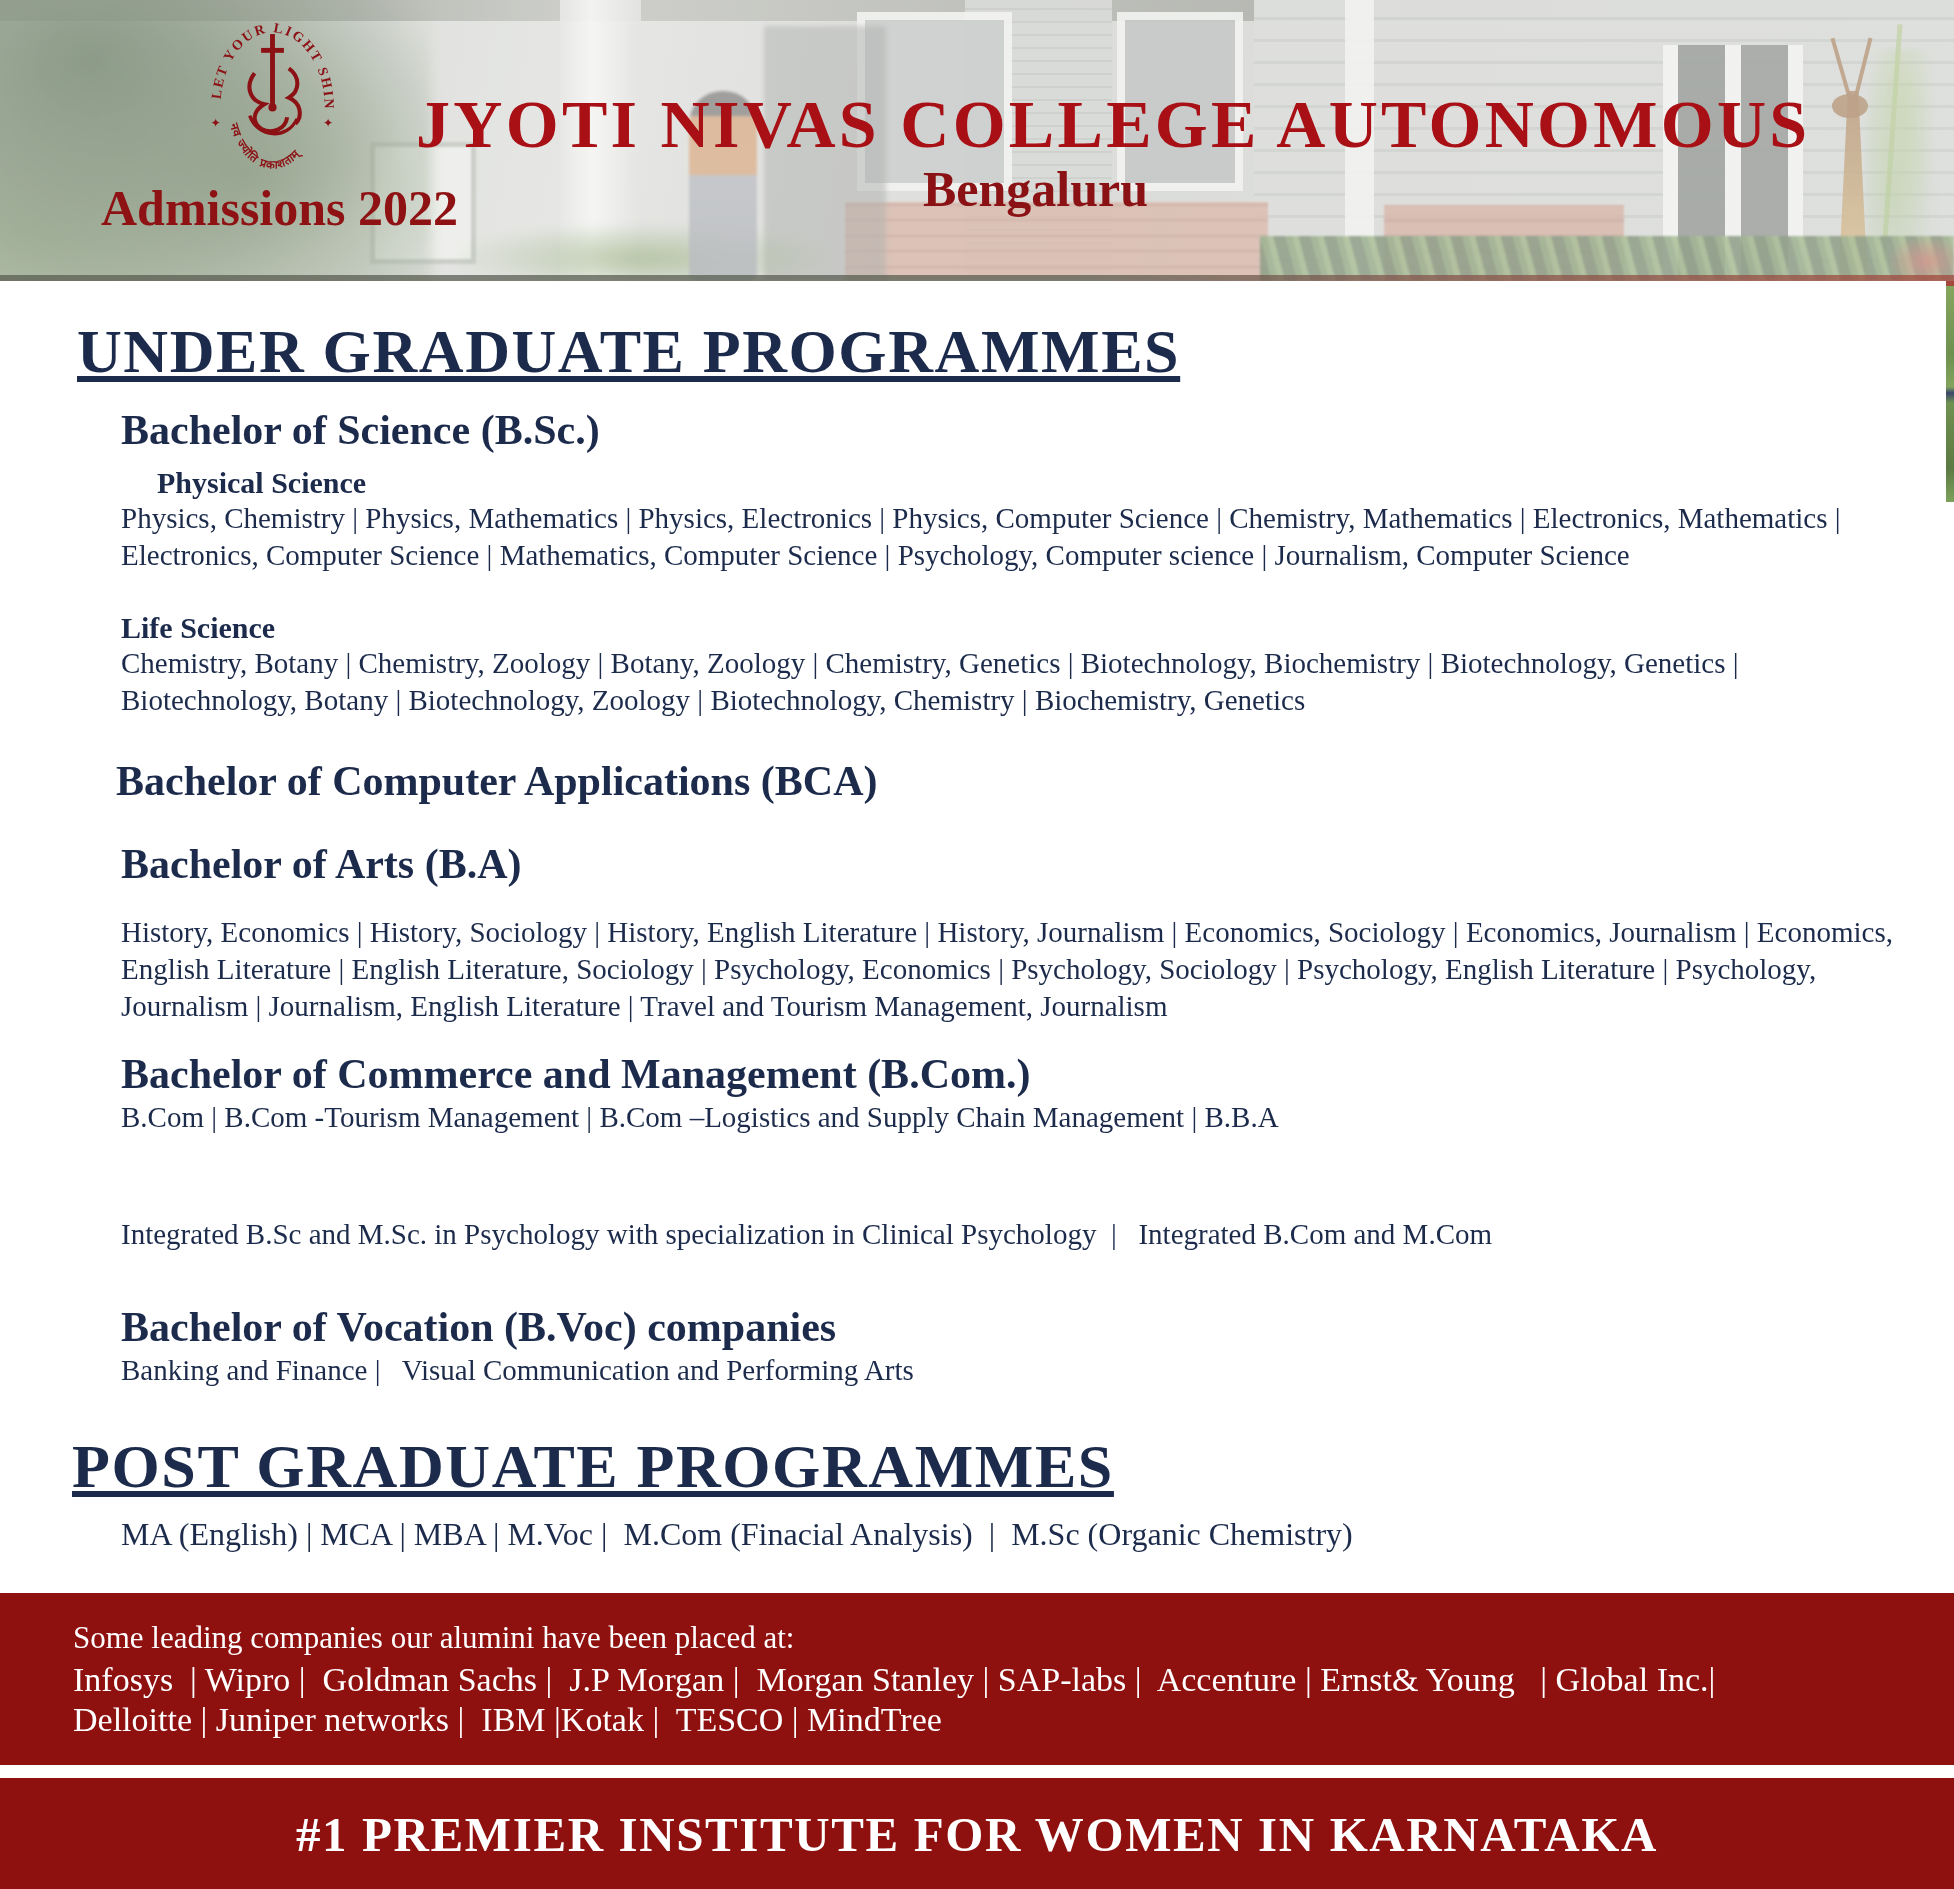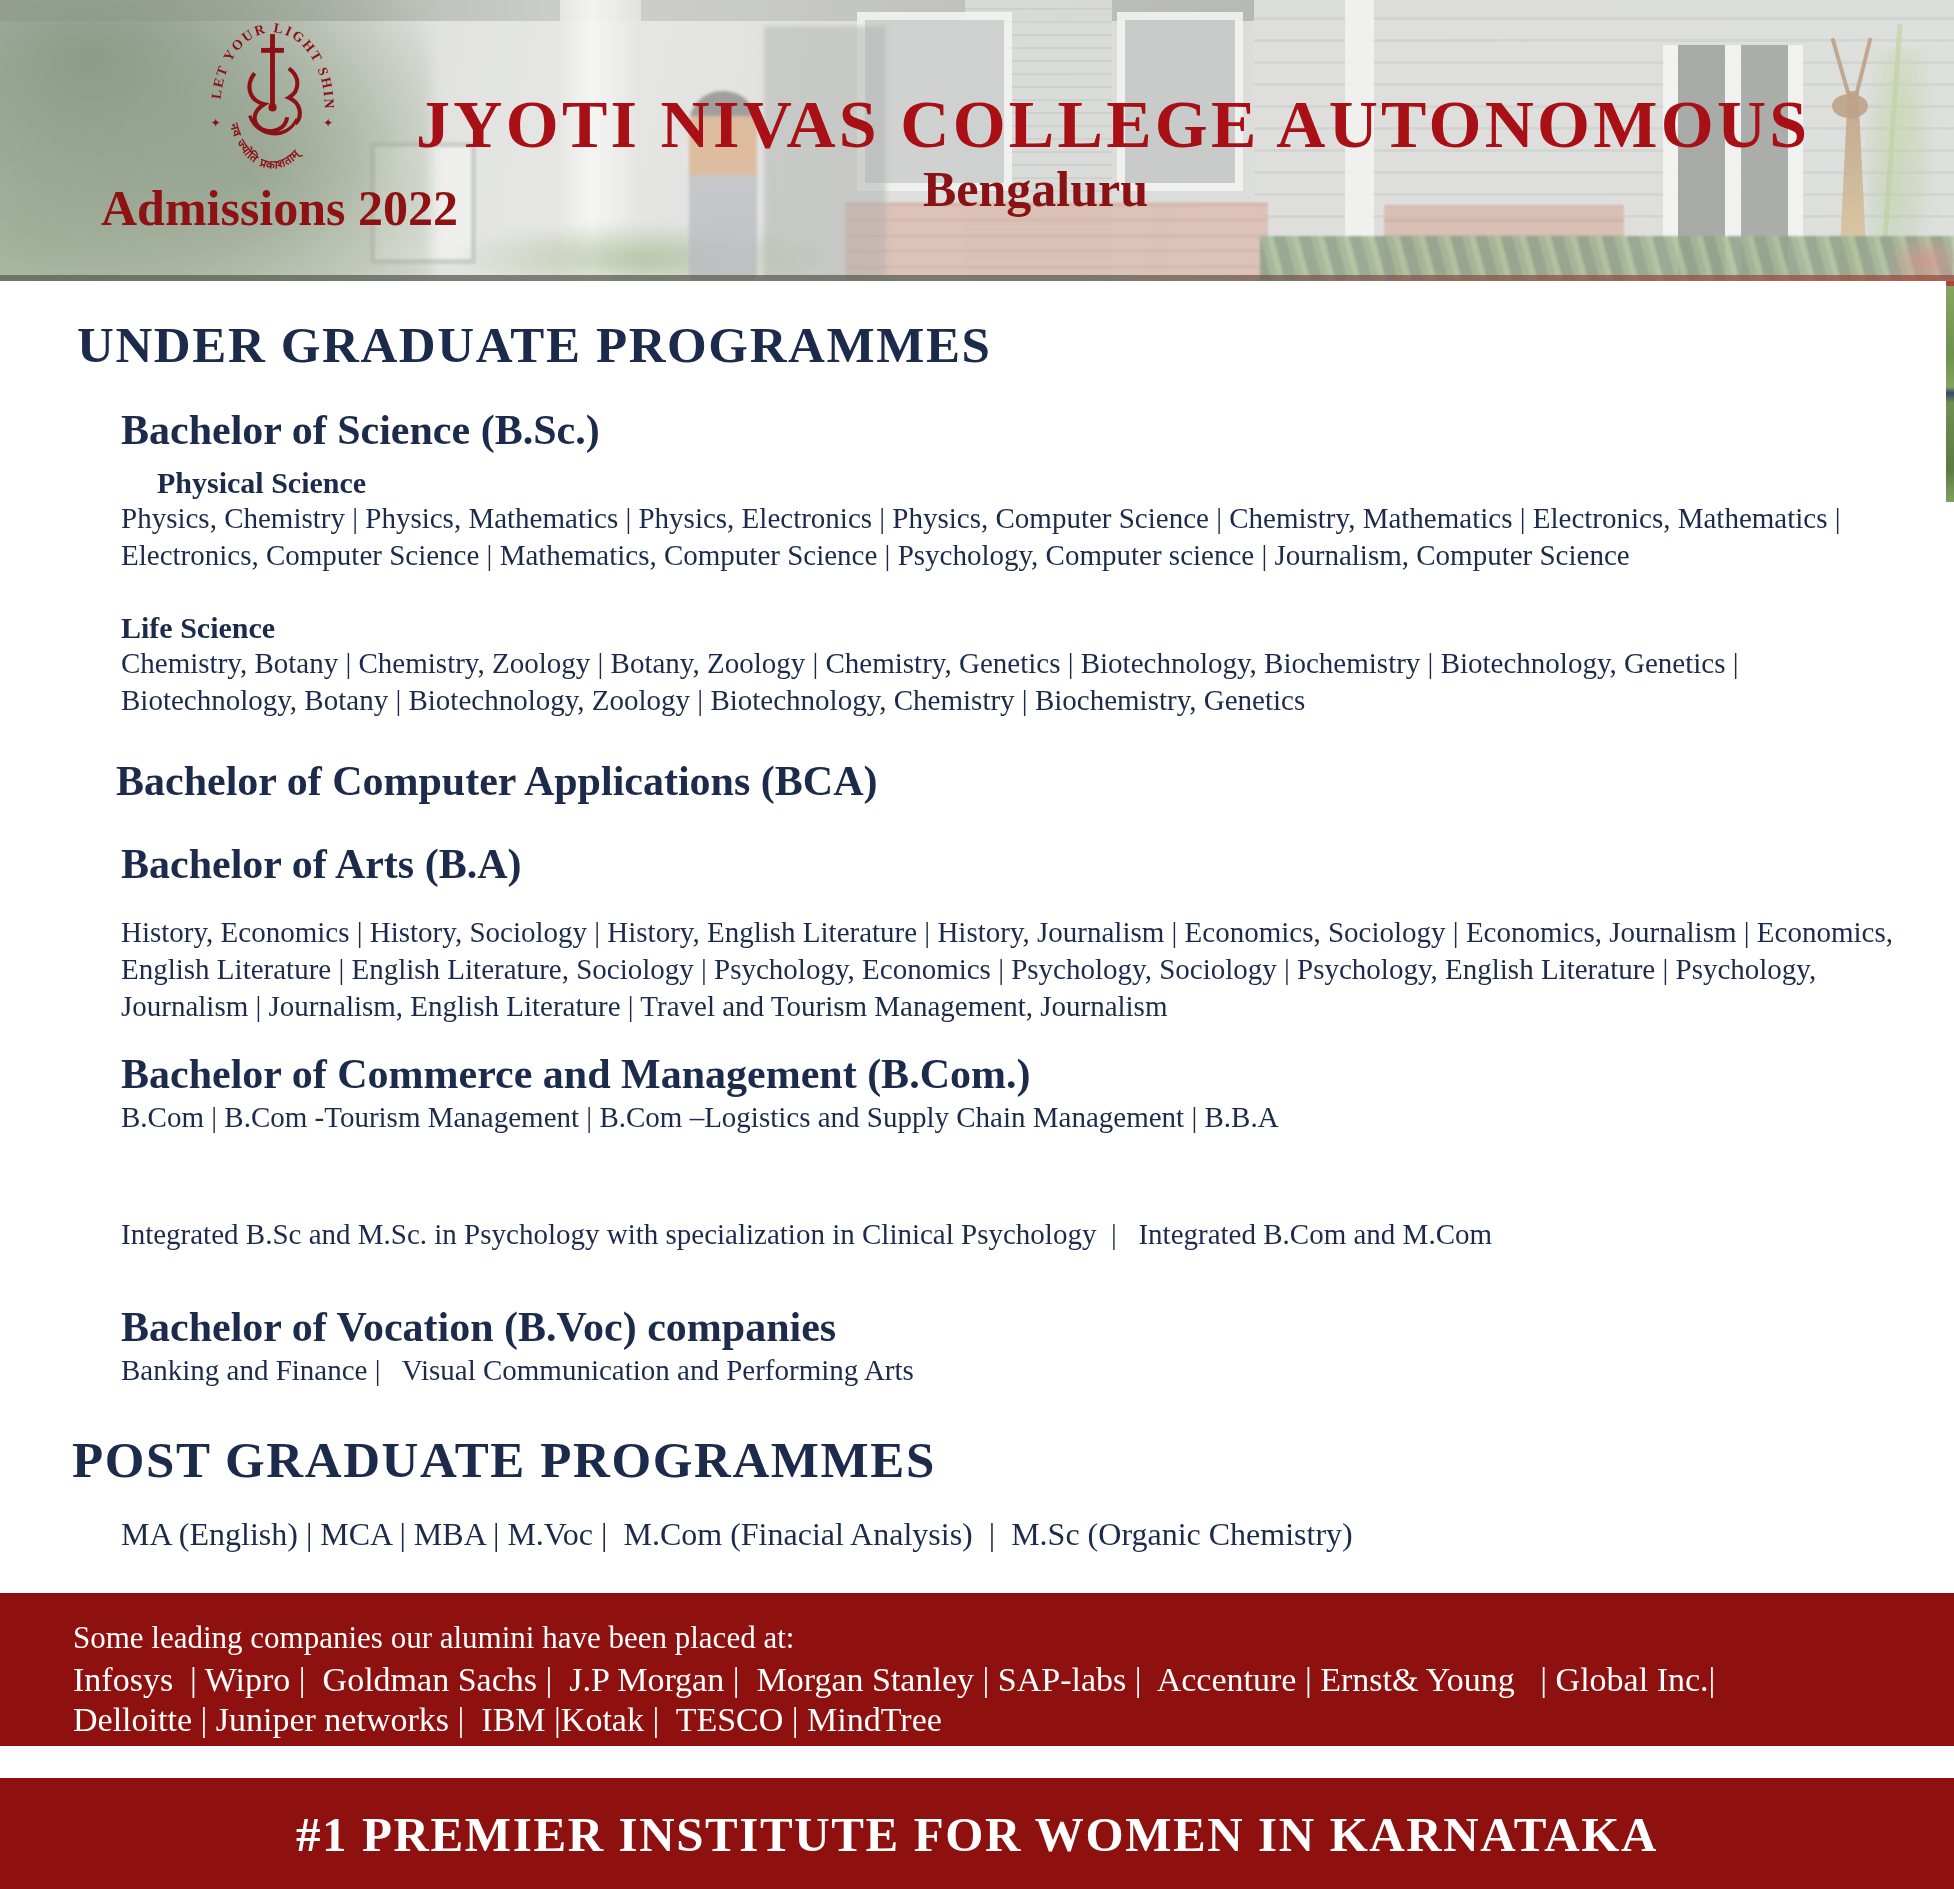--- a/index.html
+++ b/index.html
@@ -68,21 +68,21 @@
 
   
   .college-name { position:absolute; left:384px; top:85px; font-size:68px; font-weight:bold;
     letter-spacing:3.3px; color:#a81016; white-space:nowrap;margin-left:32px; }
   .city-name { position:absolute; left:923px; top:160px; font-size:50px; font-weight:bold; color:#8a1114; }
   .admissions { position:absolute; left:101px; top:179px; font-size:50px; font-weight:bold; color:#8e1213; }
   .logo-svg { position:absolute; left:204px; top:16.3px; width:137px; height:178px; }
 
   
   .navy { color:#1c2b4b; }
-  .h1 { position:absolute; font-size:51px; font-weight:bold; letter-spacing:1.6px; white-space:nowrap; }
+  .h1 { position:absolute; font-size:62px; font-weight:bold; letter-spacing:1.6px; white-space:nowrap;text-decoration:underline; }
   .h2 { position:absolute; font-size:42px; font-weight:bold; white-space:nowrap; }
   .h3 { position:absolute; font-size:30px; font-weight:bold; white-space:nowrap; }
   .list { position:absolute; font-size:29px; line-height:37px; width:1791px; white-space:pre-wrap; }
 
   .pos-ug-title { left:77px;  top:316px; }
   .pos-bsc      { left:121px; top:396px;margin-top:10px; }
   .pos-ps-label { left:121px; top:466px;margin-left:36px; }
   .pos-ps-list  { left:121px; top:500px; }
   .pos-ls-label { left:121px; top:611px; }
   .pos-ls-list  { left:121px; top:645px; }
@@ -92,21 +92,21 @@
   .pos-bcom     { left:121px; top:1050px; }
   .pos-bcom-list{ left:121px; top:1099px; }
   .pos-int      { left:121px; top:1168px; }
   .pos-int-list { left:121px; top:1216px; }
   .pos-bvoc     { left:121px; top:1303px; }
   .pos-bvoc-list{ left:121px; top:1352px; }
   .pos-pg-title { left:72px;  top:1431px; }
   .pos-pg-list  { left:121px; top:1516px; font-size:32px; }
 
   
-  .placements-band { position:absolute; left:0; top:1593px; width:1954px; height:153px; background:#8e100f; }
+  .placements-band { position:absolute; left:0; top:1593px; width:1954px; height:172px; background:#8e100f; }
   .placements-band .intro { position:absolute; left:73px; top:27px; font-size:31px; color:#ffffff; white-space:pre-wrap; }
   .placements-band .row1  { position:absolute; left:73px; top:68px; font-size:34px; color:#ffffff; white-space:pre-wrap; }
   .placements-band .row2  { position:absolute; left:73px; top:108px; font-size:34px; color:#ffffff; white-space:pre-wrap; }
 
   
   .footer-band { position:absolute; left:0; top:1778px; width:1954px; height:111px; background:#8e100f;
     text-align:center; }
   .footer-band .tagline { font-size:49px; font-weight:bold; letter-spacing:1.6px; color:#ffffff; line-height:114px; white-space:nowrap; }
 </style>
 </head>

